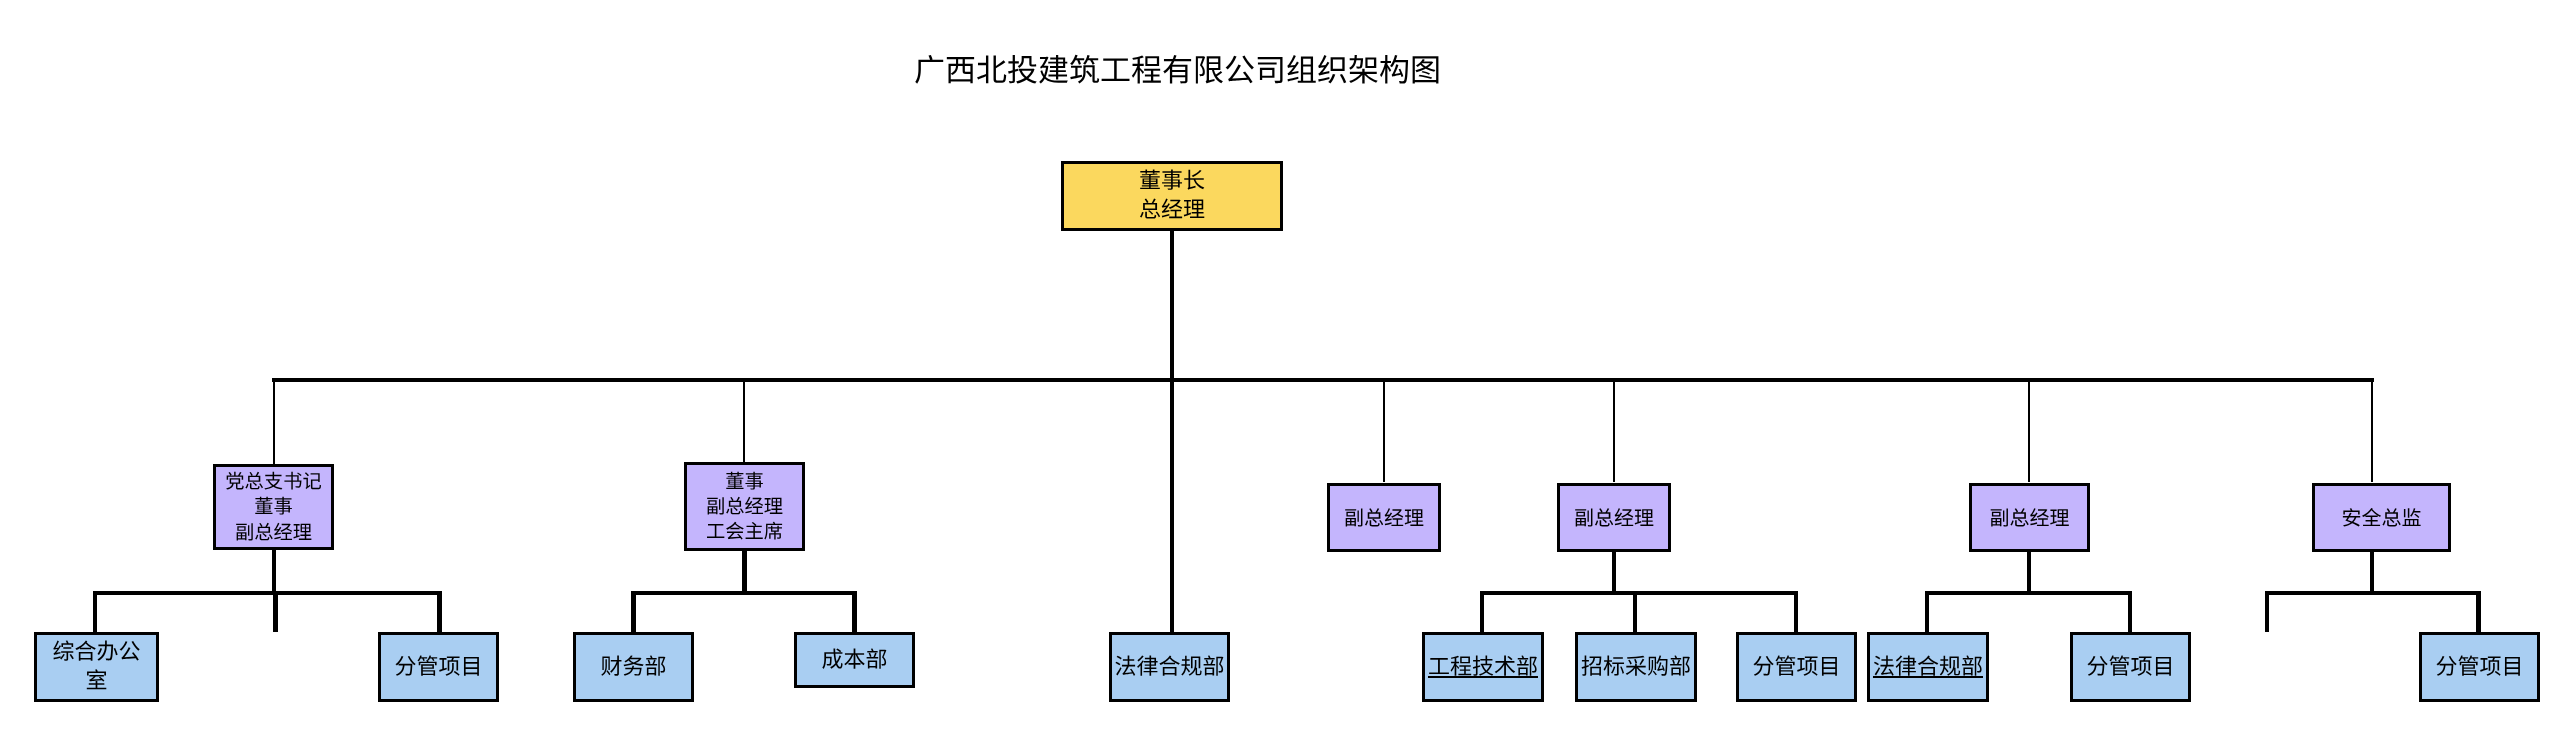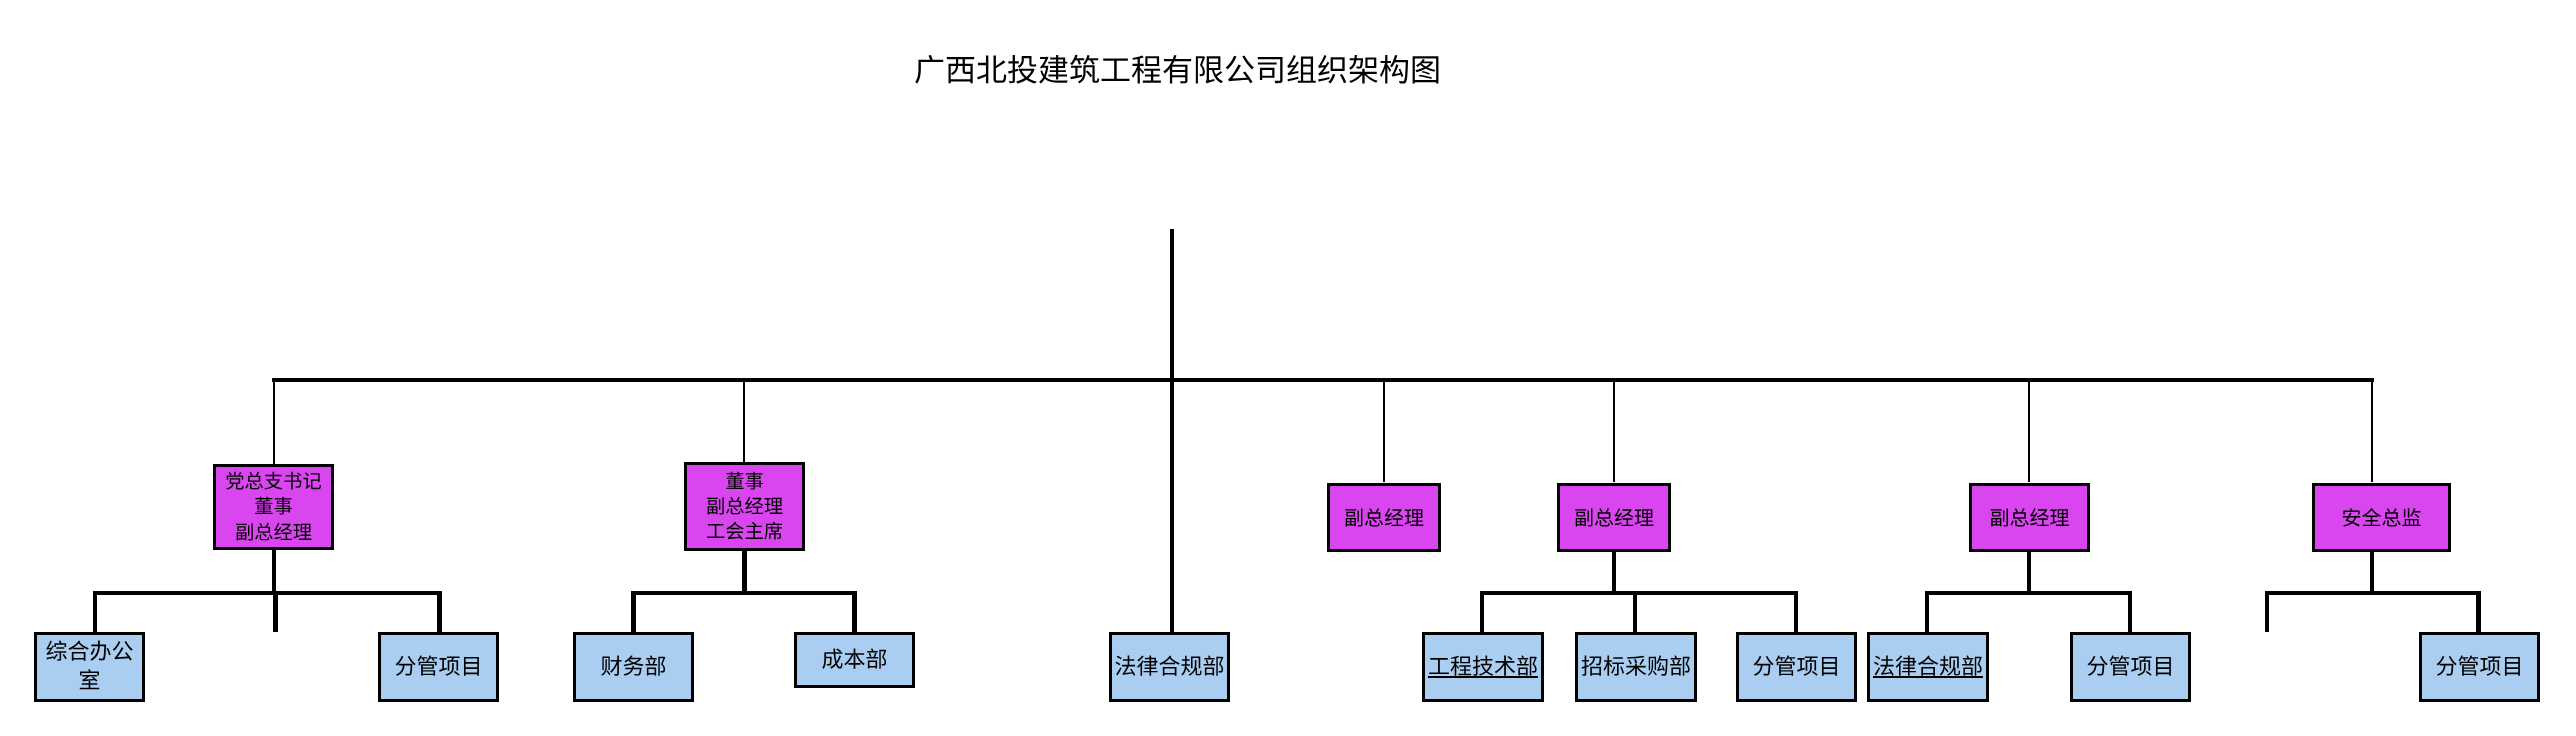--- a/index.html
+++ b/index.html
@@ -25,21 +25,21 @@
     position: absolute;
     box-sizing: border-box;
     border: 3.4px solid #000000;
     display: flex;
     align-items: center;
     justify-content: center;
     text-align: center;
     white-space: pre-line;
     line-height: 1.3;
   }
-  .exec { background: #d946ef; font-size: 20px; }
+  .exec { background: #c4b5fd; font-size: 20px; }
   .root-node { background: #FBD85E; font-size: 22px; }
   .dept { background: #A9CEF2; font-size: 22px; }
   #chart-title {
     position: absolute;
     left: 900px;
     top: 52px;
     width: 555px;
     text-align: center;
     font-size: 31px;
     line-height: 37px;
@@ -96,33 +96,35 @@
       <line class="lw4" x1="2293" y1="704" x2="2293" y2="752"></line>
       <line class="lw4" x1="2534" y1="704" x2="2534" y2="752"></line>
 
       <line class="lw4" x1="2822" y1="656" x2="2822" y2="706"></line>
       <line class="lw4" x1="2695" y1="706" x2="2951" y2="706"></line>
       <line class="lw4" x1="2697" y1="704" x2="2697" y2="752"></line>
       <line class="lw4" x1="2949" y1="704" x2="2949" y2="752"></line>
     </g>
   </svg>
 
+  <div class="node root-node" style="left:1061px; top:161px; width:222px; height:70px;">董事长
+总经理</div>
 
   <div class="node exec" style="left:213px; top:464px; width:121px; height:86px; font-size:19.3px;">党总支书记
 董事
 副总经理</div>
   <div class="node exec" style="left:684px; top:462px; width:121px; height:89px; font-size:19.3px;">董事
 副总经理
 工会主席</div>
   <div class="node exec" style="left:1327px; top:483px; width:114px; height:69px;">副总经理</div>
   <div class="node exec" style="left:1557px; top:483px; width:114px; height:69px;">副总经理</div>
   <div class="node exec" style="left:1969px; top:483px; width:121px; height:69px;">副总经理</div>
   <div class="node exec" style="left:2312px; top:483px; width:139px; height:69px;">安全总监</div>
 
-  <div class="node dept" style="left:34px; top:632px; width:111px; height:70px;">综合办公
+  <div class="node dept" style="left:34px; top:632px; width:125px; height:70px;">综合办公
 室</div>
   <div class="node dept" style="left:378px; top:632px; width:121px; height:70px;">分管项目</div>
   <div class="node dept" style="left:573px; top:632px; width:121px; height:70px;">财务部</div>
   <div class="node dept" style="left:794px; top:632px; width:121px; height:56px;">成本部</div>
   <div class="node dept" style="left:1109px; top:632px; width:121px; height:70px;">法律合规部</div>
   <div class="node dept" style="left:1422px; top:632px; width:122px; height:70px;text-decoration:underline;">工程技术部</div>
   <div class="node dept" style="left:1575px; top:632px; width:122px; height:70px;">招标采购部</div>
   <div class="node dept" style="left:1736px; top:632px; width:121px; height:70px;">分管项目</div>
   <div class="node dept" style="left:1867px; top:632px; width:122px; height:70px;text-decoration:underline;">法律合规部</div>
   <div class="node dept" style="left:2070px; top:632px; width:121px; height:70px;">分管项目</div>

